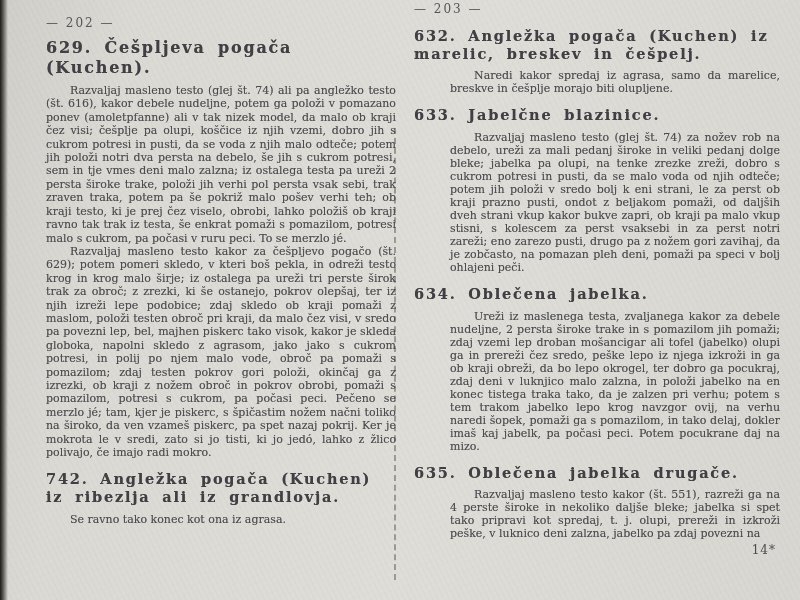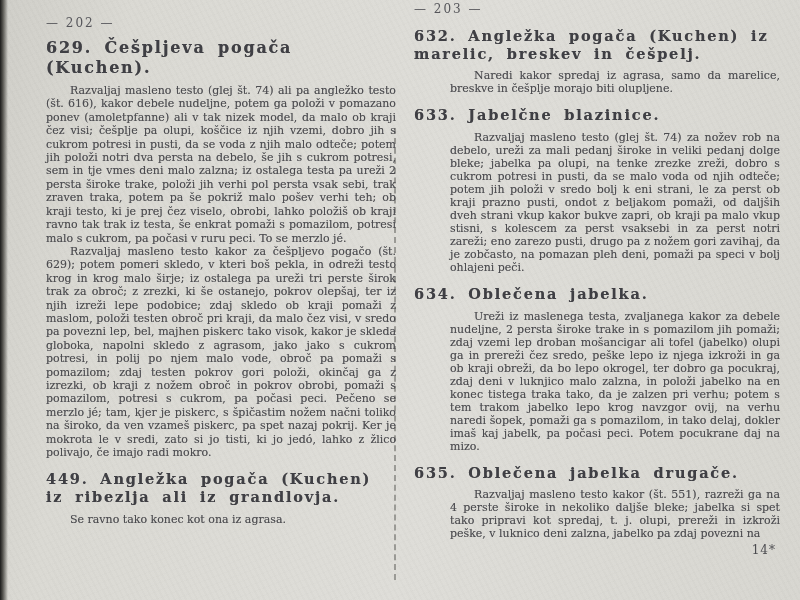--- a/index.html
+++ b/index.html
@@ -68,21 +68,21 @@
     <section>
       <h2 class="heading h-major">629. Češpljeva pogača (Kuchen).</h2>
       <p class="bodytext">Razvaljaj masleno testo (glej št. 74) ali pa angležko testo (št. 616), kakor debele nudeljne, potem ga položi v pomazano ponev (amoletpfanne) ali v tak nizek model, da malo ob kraji čez visi; češplje pa olupi, koščice iz njih vzemi, dobro jih s cukrom potresi in pusti, da se voda z njih malo odteče; potem jih položi notri dva persta na debelo, še jih s cukrom potresi, sem in tje vmes deni malo zalzna; iz ostalega testa pa ureži 2 persta široke trake, položi jih verhi pol persta vsak sebi, trak zraven traka, potem pa še pokriž malo pošev verhi teh; ob kraji testo, ki je prej čez viselo, obrobi, lahko položiš ob kraji ravno tak trak iz testa, še enkrat pomaži s pomazilom, potresi malo s cukrom, pa počasi v ruru peci. To se merzlo jé.</p>
     </section>
 
     <section>
       <p class="bodytext">Razvaljaj masleno testo kakor za češpljevo pogačo (št. 629); potem pomeri skledo, v kteri boš pekla, in odreži testo krog in krog malo širje; iz ostalega pa ureži tri perste širok trak za obroč; z zrezki, ki še ostanejo, pokrov olepšaj, ter iz njih izreži lepe podobice; zdaj skledo ob kraji pomaži z maslom, položi testen obroč pri kraji, da malo čez visi, v sredo pa povezni lep, bel, majhen piskerc tako visok, kakor je skleda globoka, napolni skledo z agrasom, jako jako s cukrom potresi, in polij po njem malo vode, obroč pa pomaži s pomazilom; zdaj testen pokrov gori položi, okinčaj ga z izrezki, ob kraji z nožem obroč in pokrov obrobi, pomaži s pomazilom, potresi s cukrom, pa počasi peci. Pečeno se merzlo jé; tam, kjer je piskerc, s špičastim nožem načni toliko na široko, da ven vzameš piskerc, pa spet nazaj pokrij. Ker je mokrota le v sredi, zato si jo tisti, ki jo jedó, lahko z žlico polivajo, če imajo radi mokro.</p>
     </section>
 
     <section>
-      <h2 class="heading h-minor">449. Angležka pogača (Kuchen) iz ribezlja ali iz grandlovja.</h2>
+      <h2 class="heading h-minor">742. Angležka pogača (Kuchen) iz ribezlja ali iz grandlovja.</h2>
       <p class="bodytext">Se ravno tako konec kot ona iz agrasa.</p>
     </section>
   </div>
 
   <div class="page page-right">
     <div class="pagenum">— 203 —</div>
 
     <section>
       <h2 class="heading h-minor">632. Angležka pogača (Kuchen) iz marelic, breskev in češpelj.</h2>
       <p class="bodytext">Naredi kakor spredaj iz agrasa, samo da marelice, breskve in češplje morajo biti olupljene.</p>

